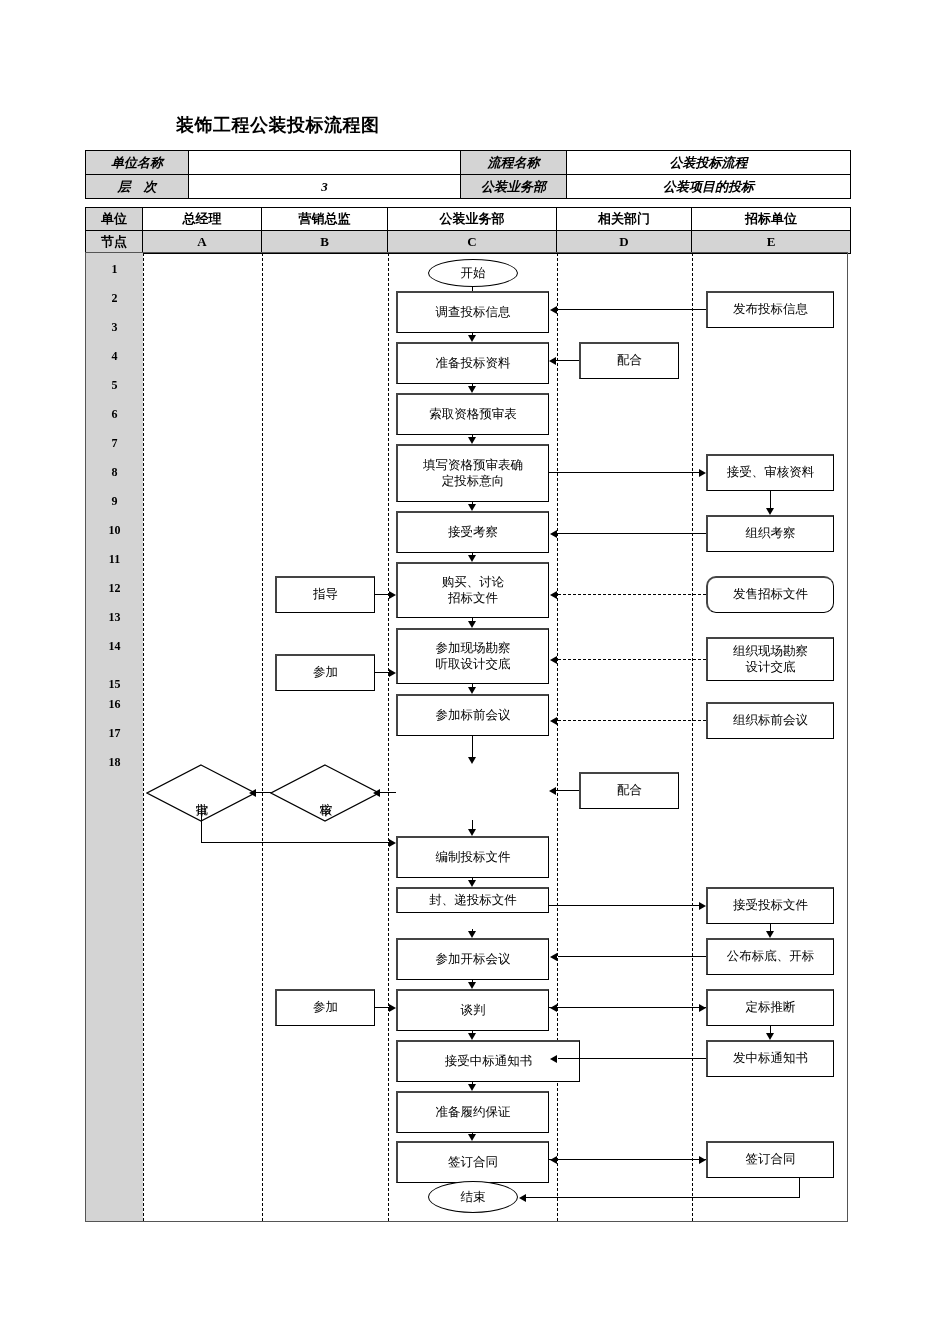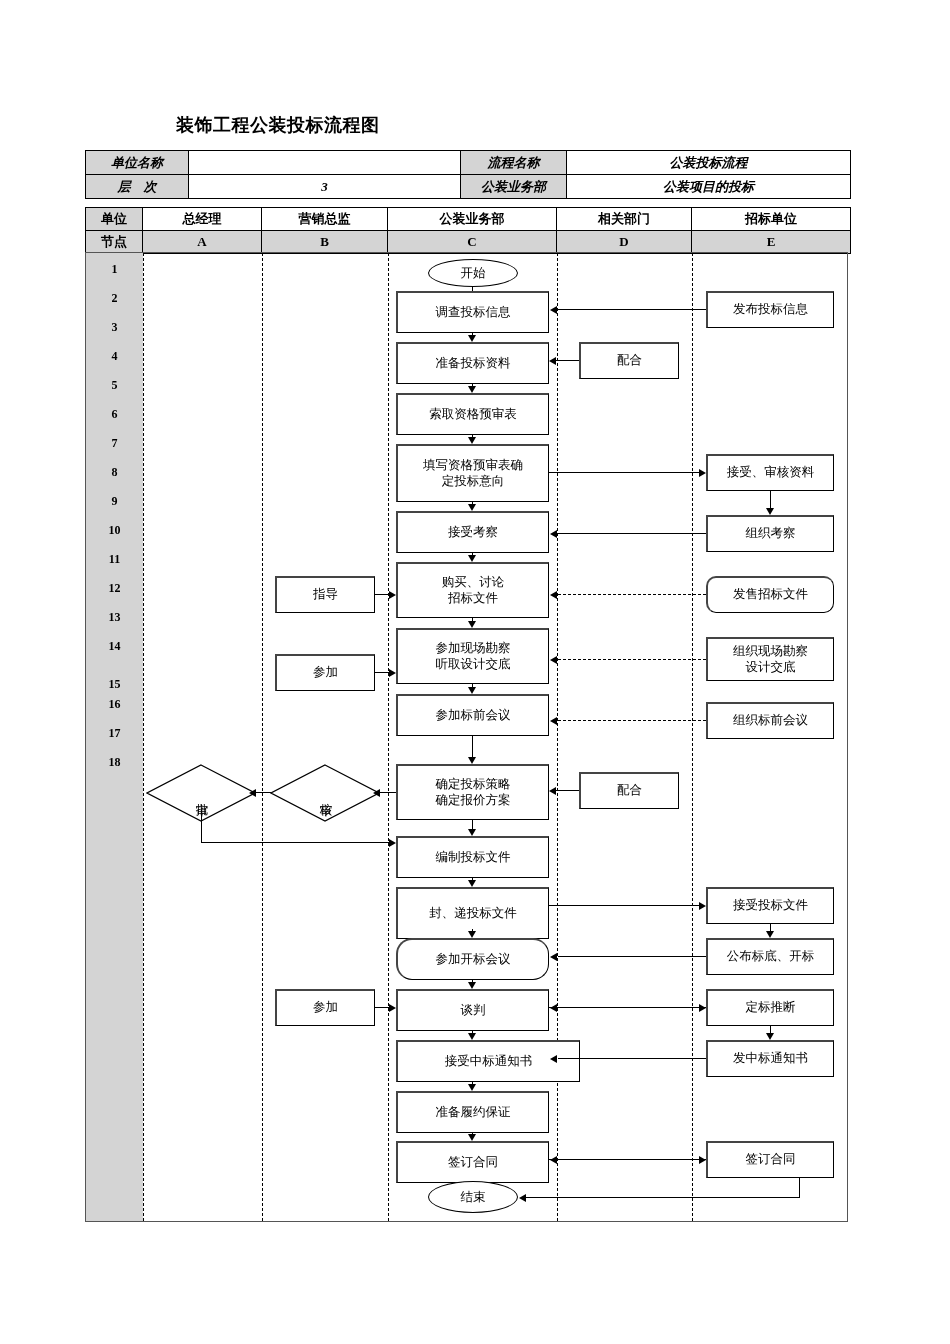--- a/index.html
+++ b/index.html
@@ -194,25 +194,23 @@
     <div class="box" style="left:310px;top:89px;width:153px;height:42px;">准备投标资料</div>
     <div class="box" style="left:310px;top:140px;width:153px;height:42px;">索取资格预审表</div>
     <div class="box" style="left:310px;top:191px;width:153px;height:58px;">填写资格预审表确
 定投标意向</div>
     <div class="box" style="left:310px;top:258px;width:153px;height:42px;">接受考察</div>
     <div class="box" style="left:310px;top:309px;width:153px;height:56px;">购买、讨论
 招标文件</div>
     <div class="box" style="left:310px;top:375px;width:153px;height:56px;">参加现场勘察
 听取设计交底</div>
     <div class="box" style="left:310px;top:441px;width:153px;height:42px;">参加标前会议</div>
-    <div class="box" style="left:310px;top:511px;width:153px;height:56px;">确定投标策略
-确定报价方案</div>
     <div class="box" style="left:310px;top:583px;width:153px;height:42px;">编制投标文件</div>
-    <div class="box" style="left:310px;top:634px;width:153px;height:52px;">封、递投标文件</div>
-    <div class="box" style="left:310px;top:685px;width:153px;height:42px;border-radius:16px;">参加开标会议</div>
+    <div class="box" style="left:310px;top:634px;width:153px;height:26px;">封、递投标文件</div>
+    <div class="box" style="left:310px;top:685px;width:153px;height:42px;">参加开标会议</div>
     <div class="box" style="left:310px;top:736px;width:153px;height:42px;">谈判</div>
     <div class="box" style="left:310px;top:787px;width:184px;height:42px;">接受中标通知书</div>
     <div class="box" style="left:310px;top:838px;width:153px;height:42px;">准备履约保证</div>
     <div class="box" style="left:310px;top:888px;width:153px;height:42px;">签订合同</div>
 
     <div class="term" style="left:342px;top:928px;width:90px;height:32px;">结束</div>
 
     <div class="ln v" style="left:386px;top:34px;height:4px;"></div>
     <div class="ln v" style="left:386px;top:80px;height:2px;"></div>
     <div class="ar down" style="left:382px;top:82px;"></div>

